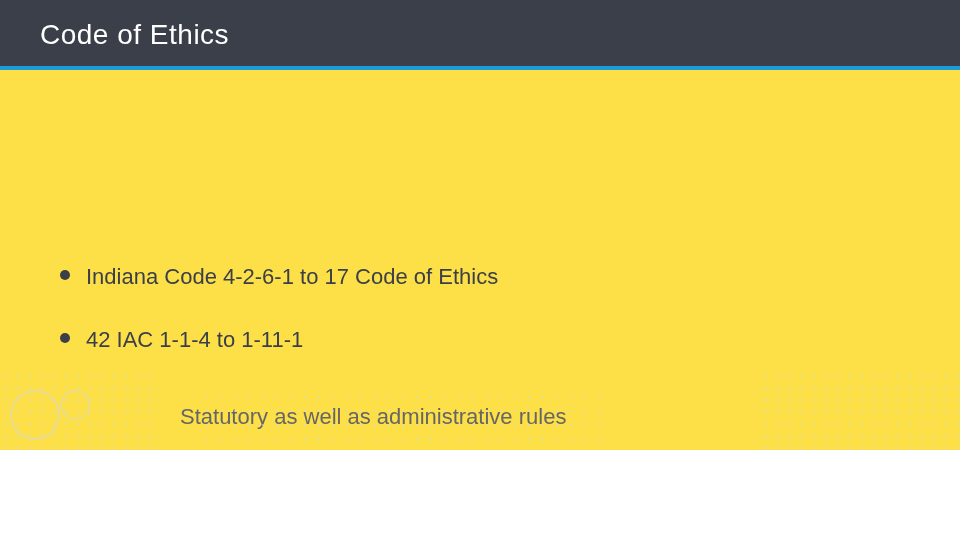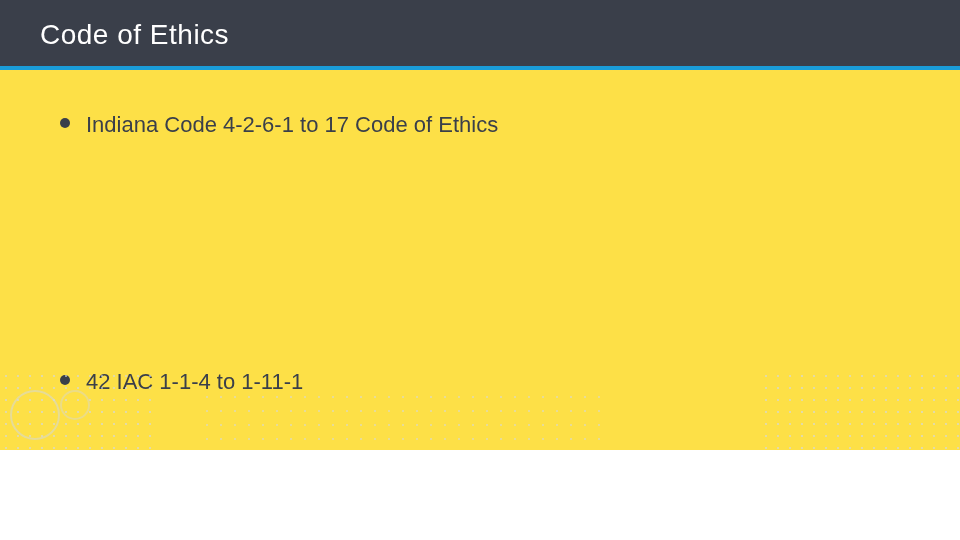--- a/index.html
+++ b/index.html
@@ -50,21 +50,21 @@
       font-size: 28px;
       font-weight: 400;
       letter-spacing: 0.5px;
     }
 
     .content {
       flex: 1;
       padding: 40px 60px 20px 60px;
       display: flex;
       flex-direction: column;
-      justify-content: space-between;
+      justify-content: flex-end;
       position: relative;
     }
 
     .bullet-item {
       display: flex;
       align-items: flex-start;
       margin-bottom: 32px;
     }
 
     .bullet-dot {
@@ -171,20 +171,21 @@
     <div class="bullet-item">
       <div class="bullet-dot"></div>
       <span class="bullet-text">Indiana Code 4-2-6-1 to 17 Code of Ethics</span>
     </div>
 
     <div class="bullet-item">
       <div class="bullet-dot"></div>
       <span class="bullet-text">42 IAC 1-1-4 to 1-11-1</span>
     </div>
 
+    <div class="subtitle-text">Statutory as well as administrative rules</div>
 
   </div>
 
   <div class="footer-decoration">
     <div class="footer-circle-left"></div>
     <div class="footer-circle-left2"></div>
     <div class="footer-dots-left"></div>
     <div class="footer-dots-center"></div>
     <div class="footer-dots-right"></div>
   </div>

